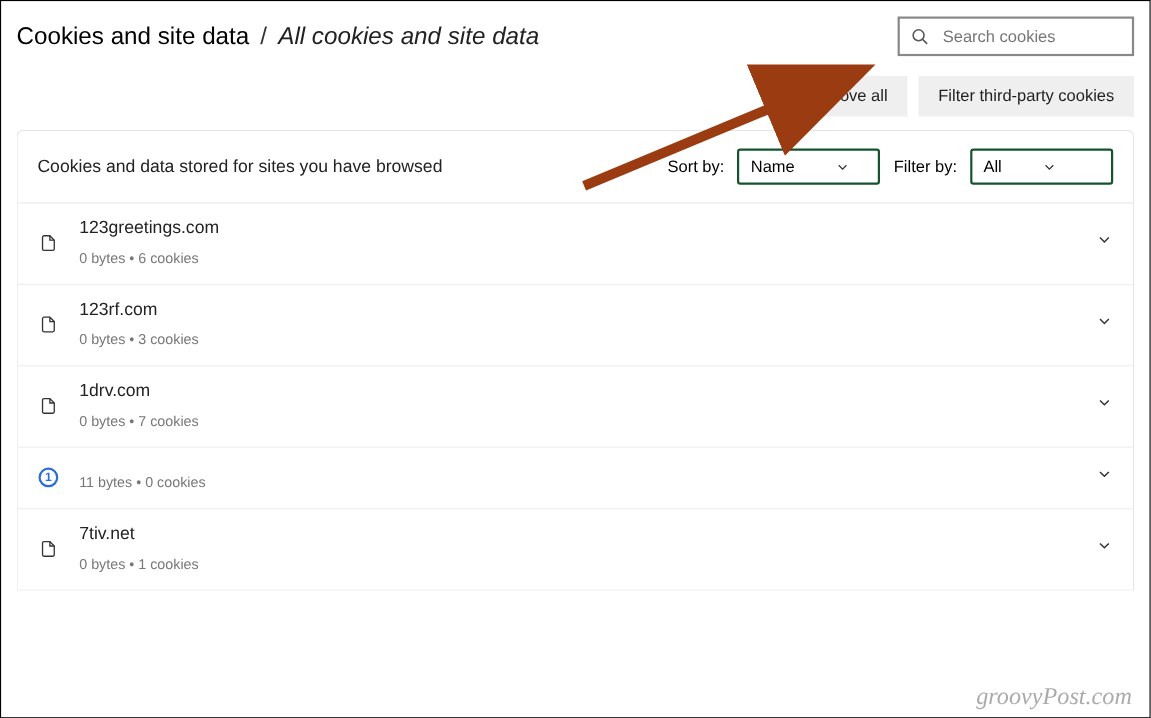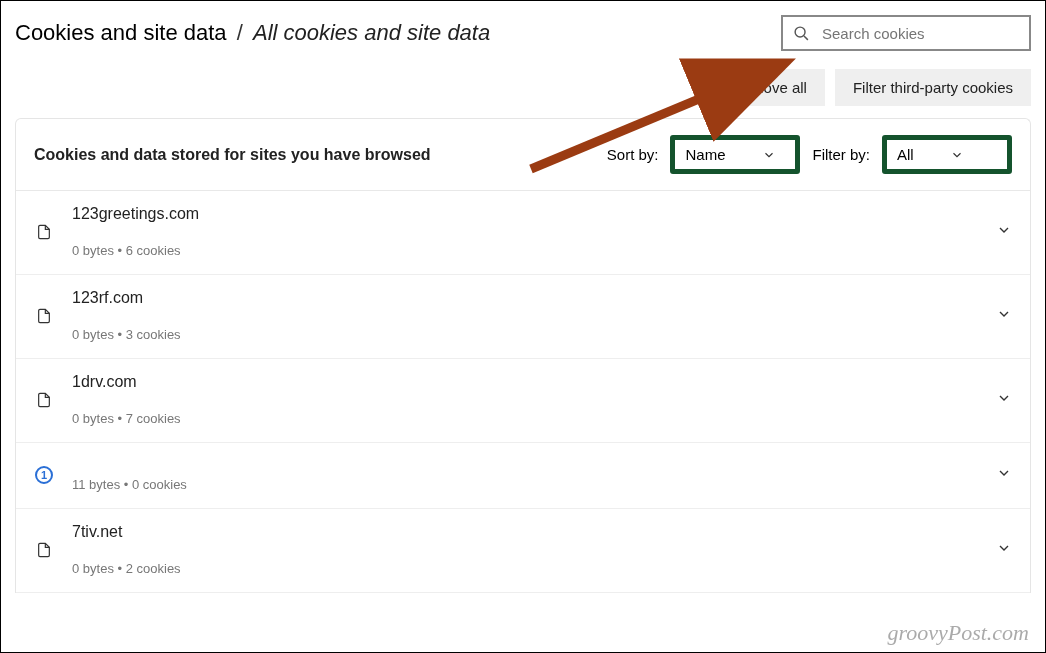--- a/index.html
+++ b/index.html
@@ -22,21 +22,21 @@
       font-size: 22px;
       font-weight: 400;
     }
     .breadcrumb a {
       color: #000000;
       text-decoration: none;
     }
     .breadcrumb .sep { color: #333; margin: 0 4px; }
     .breadcrumb .current { color: #222; font-style: italic; }
     .search-box {
-      width: 250px;
+      width: 215px;
       height: 36px;
       border: 2px solid #888;
       display: flex;
       align-items: center;
       padding: 0 10px;
       background: #fff;
     }
     .search-box svg { flex: 0 0 auto; }
     .search-box input {
       border: none;
@@ -70,32 +70,32 @@
     }
     .panel-head {
       display: flex;
       align-items: center;
       justify-content: space-between;
       padding: 16px 18px;
       border-bottom: 1px solid #e8e8e8;
     }
     .panel-head-title {
       font-size: 16px;
-      font-weight: 700;
+      font-weight: 400;
       color: #222;
     }
     .filters {
       display: flex;
       align-items: center;
       gap: 12px;
       font-size: 15px;
       justify-content: center;
     }
     .select {
-      border: 5px solid #14532d;
+      border: 2px solid #14532d;
       border-radius: 3px;
       padding: 6px 10px;
       display: flex;
       align-items: center;
       gap: 36px;
       min-width: 110px;
       cursor: pointer;
       background: #fff;
     }
     .select.wide { min-width: 130px; }
@@ -110,21 +110,21 @@
     .row .icon-slot {
       width: 20px;
       height: 20px;
       flex: 0 0 auto;
       display: flex;
       align-items: center;
       justify-content: center;
     }
     .row-content { flex: 1; }
     .row-domain { font-size: 16px; color: #222; font-weight: 400; }
-    .row-meta { font-size: 13px; color: #777; margin-top: 20px; }
+    .row-meta { font-size: 13px; color: #777; margin-top: 10px; }
     .row-chevron { flex: 0 0 auto; color: #444; }
     .watermark {
       position: absolute;
       right: 16px;
       bottom: 6px;
       font-family: Georgia, "Times New Roman", serif;
       font-style: italic;
       font-size: 22px;
       color: rgba(100,100,100,0.55);
       pointer-events: none;
@@ -242,21 +242,21 @@
       </div>
       <div class="row">
         <div class="icon-slot">
           <svg width="16" height="18" viewBox="0 0 24 24" fill="none" stroke="#333" stroke-width="1.8">
             <path d="M14 2H6a2 2 0 0 0-2 2v16a2 2 0 0 0 2 2h12a2 2 0 0 0 2-2V8z"></path>
             <polyline points="14 2 14 8 20 8"></polyline>
           </svg>
         </div>
         <div class="row-content">
           <div class="row-domain">7tiv.net</div>
-          <div class="row-meta">0 bytes • 2 cookies</div>
+          <div class="row-meta">0 bytes • 1 cookies</div>
         </div>
         <div class="row-chevron"><svg width="16" height="16" viewBox="0 0 24 24" fill="none" stroke="#333" stroke-width="2">
             <polyline points="6 9 12 15 18 9"></polyline>
           </svg></div>
       </div>
     </div>
 </div>
 
 <svg class="arrow-annotation" style="left:520px; top:50px;" width="280" height="130">
   <defs>

